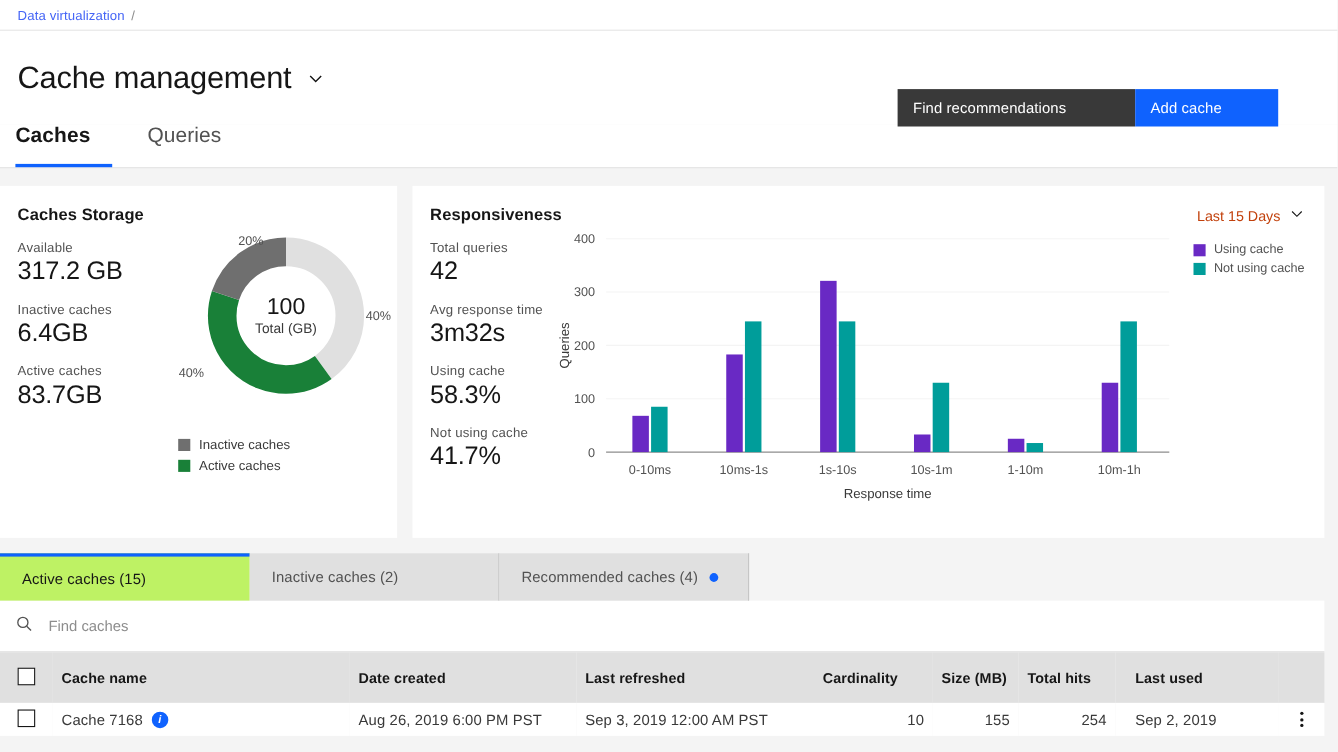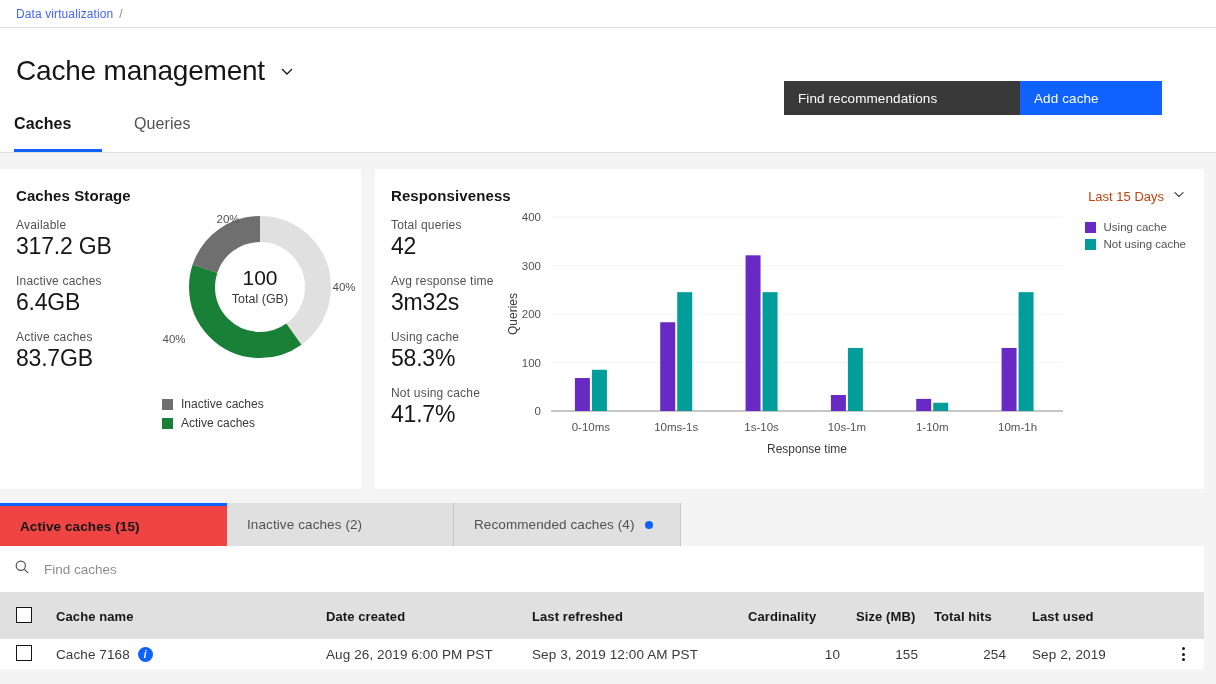--- a/index.html
+++ b/index.html
@@ -40,32 +40,32 @@
   .head-actions {
     position: absolute; right: 54px; top: 53px;
     display: flex;
   }
   .btn {
     height: 34px; border: none; cursor: pointer;
     font-size: 13.5px; font-family: inherit;
     display: flex; align-items: center;
     padding: 0 14px; letter-spacing: .1px;
   }
-  .btn-secondary { background: #393939; color: #ffffff; width: 236px; }
-  .btn-primary   { background: #0f62fe; color: #ffffff; width: 142px; }
+  .btn-secondary { background: #393939; color: #ffffff; width: 216px; }
+  .btn-primary   { background: #0f62fe; color: #ffffff; width: 130px; }
 
   
   .tab-bar {
     background: #ffffff; height: 40px;
     display: flex; align-items: stretch;
     padding-left: 14px;
     border-bottom: 1px solid #e0e0e0;
   }
   .tab {
-    font-size: 16px; color: #525252;
+    font-size: 19px; color: #525252;
     display: flex; align-items: center;
     padding: 0 16px 14px 0;
     margin-right: 32px;
     border-bottom: 3px solid transparent;
     cursor: pointer; letter-spacing: .1px;
     min-width: 88px;
   }
   .tab.active { color: #161616; font-weight: 600; border-bottom-color: #0f62fe; }
 
   
@@ -116,21 +116,21 @@
   
   .table-section { margin-top: 14px; background: #f4f4f4; }
   .sub-tabs { display: flex; height: 43px; padding-left: 0; }
   .sub-tab {
     display: flex; align-items: center; justify-content: flex-start;
     font-size: 13.5px; color: #525252; cursor: pointer;
     background: #e0e0e0; border-right: 1px solid #c6c6c6;
     padding: 0 20px; letter-spacing: .1px;
   }
   .sub-tab.active {
-    background: #ef4444; color: #161616; font-weight: 700;
+    background: #bef264; color: #161616; font-weight: 400;
     border-top: 3px solid #0f62fe; border-right: none;
   }
   .sub-tab-dot {
     width: 8px; height: 8px; border-radius: 50%;
     background: #0f62fe; display: inline-block; margin-left: 10px;
   }
   .search-bar {
     background: #ffffff; height: 47px; width: 1204px;
     display: flex; align-items: center; gap: 14px;
     padding-left: 14px; border-bottom: 1px solid #e0e0e0;

